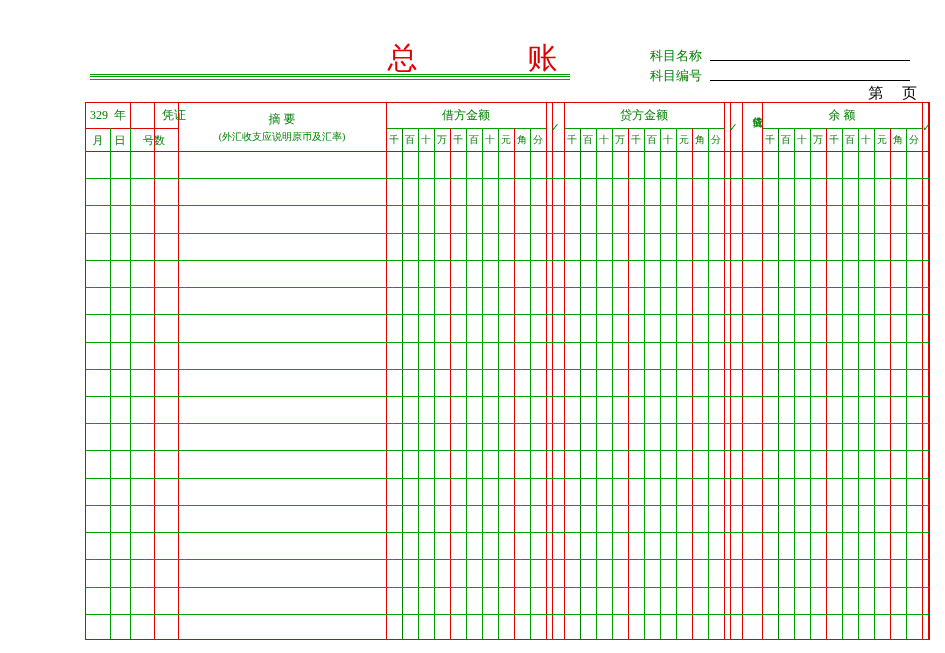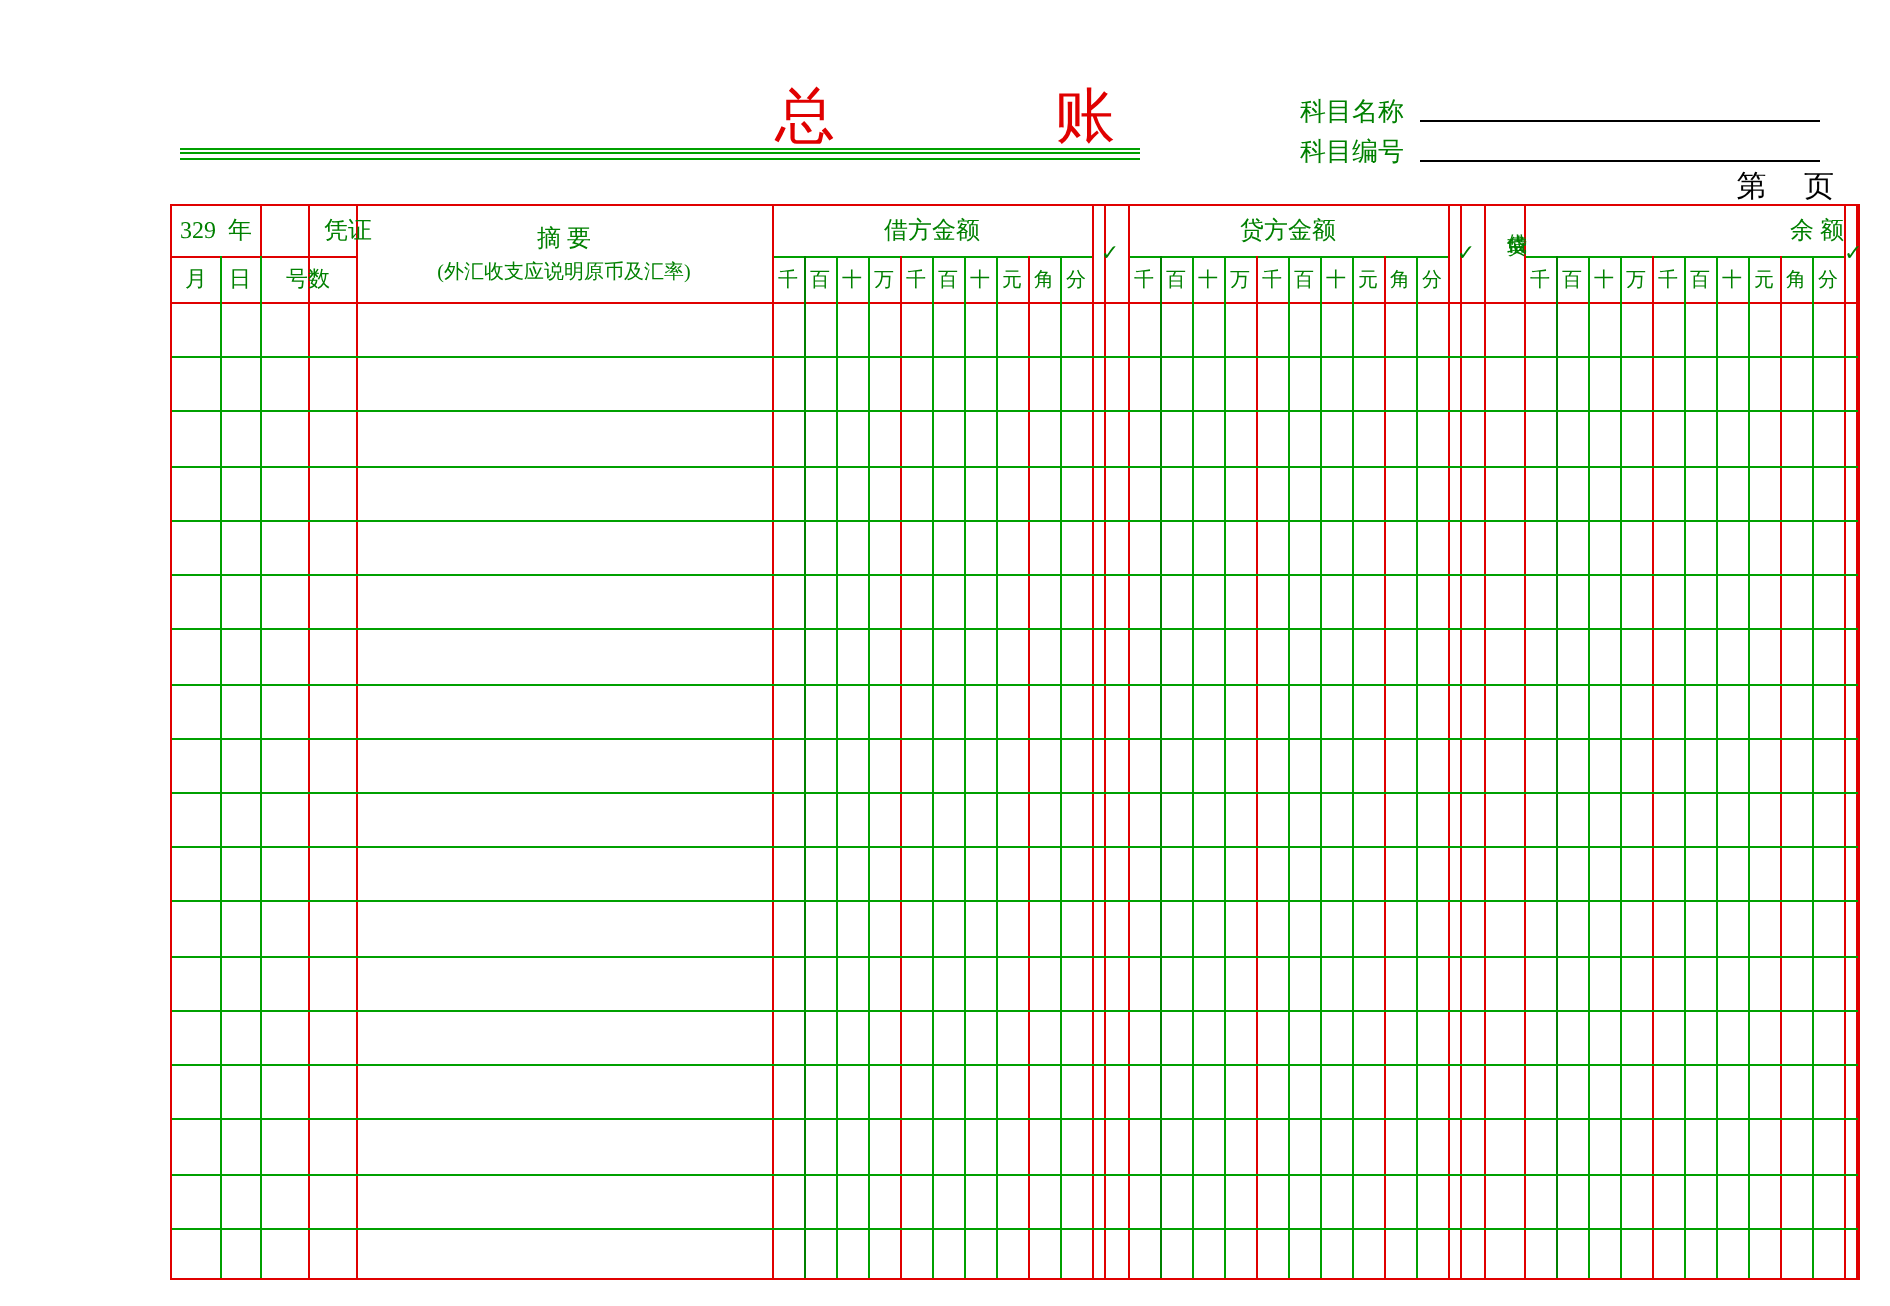--- a/index.html
+++ b/index.html
@@ -205,21 +205,21 @@
     <div class="hdr" style="top:31px; left:0; width:24px;">月</div>
     <div class="hdr" style="top:31px; left:24px; width:20px;">日</div>
     <div class="hdr" style="top:31px; left:44px; width:48px;">号数</div>
 
     <div class="hdr big" style="top:10px; left:92px; width:208px;">摘    要</div>
     <div class="hdr" style="top:28px; left:92px; width:208px; font-size:10px;">(外汇收支应说明原币及汇率)</div>
 
     <div class="hdr big" style="top:6px; left:300px; width:160px;">借方金额</div>
     <div class="hdr big" style="top:6px; left:478px; width:160px;">贷方金额</div>
     <div class="hdr" style="top:6px; left:656px; width:20px; font-size:10px; line-height:1; writing-mode:vertical-rl;">借或贷</div>
-    <div class="hdr big" style="top:6px; left:676px; width:160px;text-align:right;">余    额</div>
+    <div class="hdr big" style="top:6px; left:676px; width:160px;">余    额</div>
     <div class="hdr" style="top:18px; left:460px; width:18px;">✓</div>
     <div class="hdr" style="top:18px; left:638px; width:18px;">✓</div>
     <div class="hdr" style="top:18px; left:836px; width:9px;">✓</div>
 
     <div class="amt-block" style="left:300px; width:160px;">
         <div class="digit-hdr" style="left: 0px; width: 16px;">千</div>
         <div class="digit-hdr" style="left: 16px; width: 16px;">百</div>
         <div class="dg strong" style="left: 16px; top: 25px; height: calc(100% - 25px);"></div>
         <div class="digit-hdr" style="left: 32px; width: 16px;">十</div>
         <div class="dg" style="left: 32px; top: 25px; height: calc(100% - 25px);"></div>

